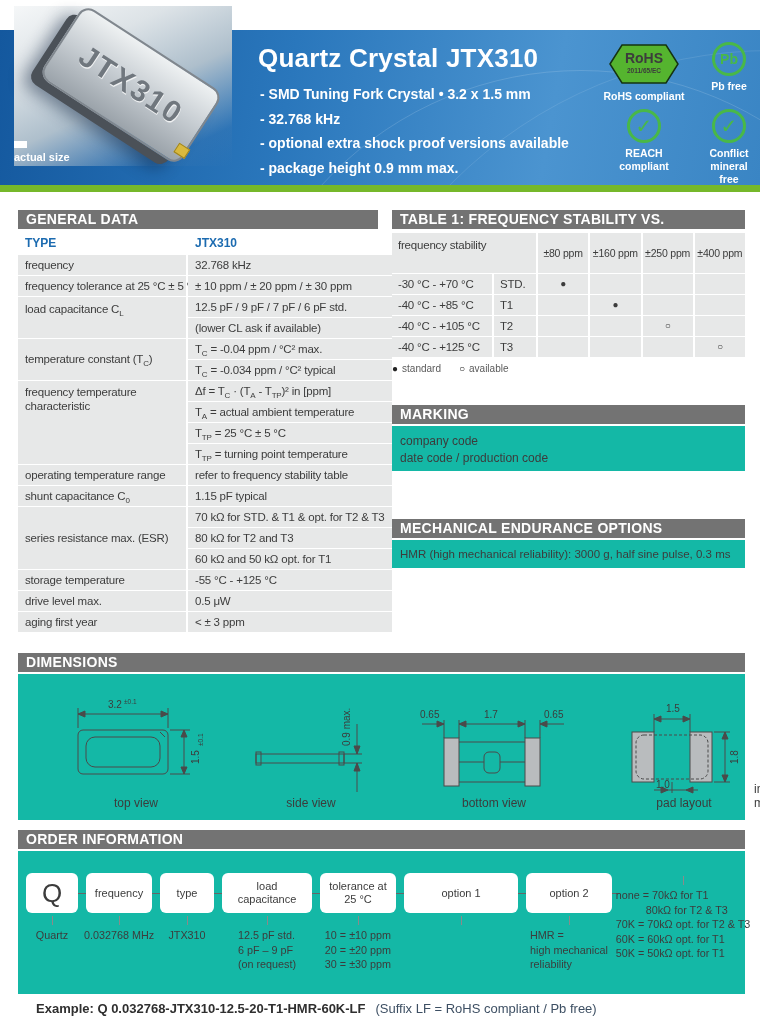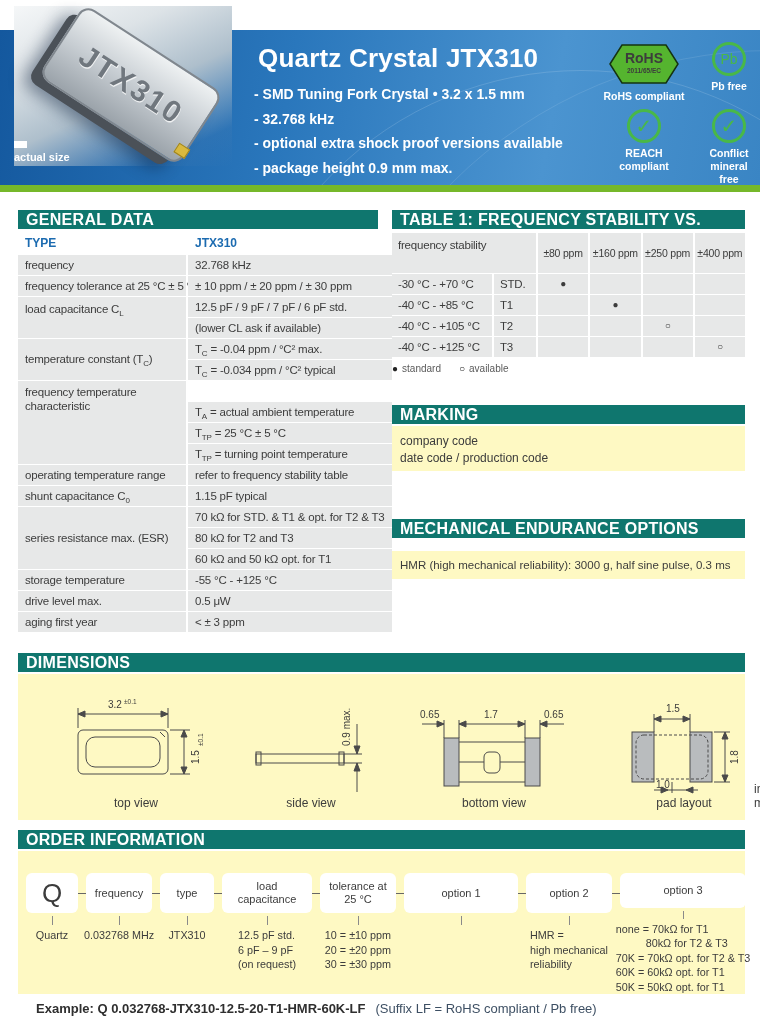--- a/index.html
+++ b/index.html
@@ -23,34 +23,34 @@
         box-shadow:-9px 11px 0 -2px #4b5158,-12px 16px 16px rgba(10,30,60,.45);
         display:flex;align-items:center;justify-content:center;}
   .chip-label{font-size:30px;font-weight:bold;color:#70777e;letter-spacing:2px;
         text-shadow:1px 1px 0 rgba(255,255,255,.75);}
   .chip-pad{position:absolute;right:-4px;bottom:8px;width:11px;height:9px;background:#d9b93e;border:1px solid #9c8322;}
 
   .actual-size-swatch{position:absolute;left:14px;top:111px;width:13px;height:7px;background:#fff;}
   .actual-size-label{position:absolute;left:14px;top:121px;color:#fff;font-size:11px;font-weight:bold;}
 
   .title{position:absolute;left:258px;top:13px;color:#fff;font-size:26px;font-weight:bold;letter-spacing:.2px;}
-  .bullets{position:absolute;left:254px;top:52px;color:#fff;font-size:14px;font-weight:bold;line-height:24.5px;}
+  .bullets{position:absolute;left:260px;top:52px;color:#fff;font-size:14px;font-weight:bold;line-height:24.5px;}
 
   .badges{position:absolute;right:6px;top:12px;display:grid;grid-template-columns:96px 62px;grid-column-gap:6px;grid-row-gap:6px;}
   .badge{display:flex;flex-direction:column;align-items:center;margin-left:12px;}
   .badge-label{color:#fff;font-size:10.5px;font-weight:bold;text-align:center;line-height:13px;margin-top:4px;}
   .ring{width:34px;height:34px;border:3px solid #49b848;border-radius:50%;display:flex;align-items:center;justify-content:center;box-sizing:border-box;}
   .ring .check{color:#49b848;font-size:20px;font-weight:bold;line-height:1;}
-  .ring .pbtxt{color:#49b848;font-size:14px;font-weight:normal;}
+  .ring .pbtxt{color:#49b848;font-size:14px;font-weight:bold;}
 
   
   .content{position:absolute;left:18px;top:210px;width:727px;}
-  .bar{background:#0f766e;color:#fff;font-size:16px;font-weight:bold;letter-spacing:.3px;
+  .bar{background:#737373;color:#fff;font-size:14px;font-weight:bold;letter-spacing:.3px;
        height:19px;line-height:19px;padding-left:8px;box-sizing:border-box;}
-  .graybody{background:#fef9c3;}
+  .graybody{background:#14b8a6;}
 
   .cols{display:flex;gap:14px;align-items:flex-start;}
   .col-left{width:360px;flex:none;}
   .col-right{flex:1;min-width:0;}
 
   
   .gd-type-row{display:grid;grid-template-columns:168px 1fr;gap:0 2px;margin-top:4px;}
   .gd-type-row div{height:21px;line-height:21px;padding:0 7px;color:#1c6bb0;font-weight:bold;font-size:12px;background:#fff;}
   .gd-grid{display:grid;grid-template-columns:168px 1fr;gap:1px 2px;grid-auto-rows:20px;margin-top:1px;font-size:11.5px;letter-spacing:-.2px;}
   .gd-grid .cell{background:#e7e8e8;padding:0 7px;line-height:20px;white-space:nowrap;overflow:visible;}
@@ -61,21 +61,21 @@
   .t1-grid{display:grid;grid-template-columns:100px 42px 1fr 1fr 1fr 1fr;grid-template-rows:40px 20px 20px 20px 20px;
            gap:1px 2px;margin-top:4px;font-size:11.5px;letter-spacing:-.2px;}
   .t1-grid .cell{background:#e7e8e8;line-height:20px;padding:0 6px;white-space:nowrap;}
   .t1-corner{grid-column:1 / span 2;line-height:16px !important;padding-top:4px !important;}
   .t1-ppm{display:flex;align-items:center;justify-content:center;font-size:10.5px;padding:0 1px !important;text-align:center;}
   .t1-mark{text-align:center;padding:0 !important;font-size:10px;}
   .t1-legend{display:flex;gap:18px;margin-top:6px;font-size:10px;color:#5a5a5a;}
   .t1-legend .sym{margin-right:4px;color:#222;}
 
   .marking-body{margin-top:2px;padding:7px 8px;font-size:12px;line-height:17px;height:31px;}
-  .mech-body{margin-top:13px;padding:7px 8px;font-size:11.5px;line-height:14px;height:14px;white-space:nowrap;}
+  .mech-body{margin-top:2px;padding:7px 8px;font-size:11.5px;line-height:14px;height:14px;white-space:nowrap;}
   .mt-marking{margin-top:31px;}
   .mt-mech{margin-top:48px;}
 
   
   .dims-section{margin-top:21px;}
   .dims-body{margin-top:2px;height:146px;display:flex;align-items:flex-end;padding:0 10px;box-sizing:border-box;}
   .view{display:flex;flex-direction:column;align-items:center;}
   .view-label{font-size:12px;color:#3c3c3c;margin:2px 0 10px;}
   .inmm{margin-left:auto;font-size:12px;margin-bottom:10px;padding-right:6px;}
   svg text{font-family:"Liberation Sans","DejaVu Sans",sans-serif;fill:#3c3c3c;}
@@ -175,20 +175,21 @@
 
           <div class="cell" style="grid-row:3 / span 2;grid-column:1;line-height:24px"><span>load capacitance C</span><sub>L</sub></div>
           <div class="cell" style="grid-row:3;grid-column:2"><span>12.5 pF / 9 pF / 7 pF / 6 pF std.</span></div>
           <div class="cell" style="grid-row:4;grid-column:2"><span>(lower CL ask if available)</span></div>
 
           <div class="cell" style="grid-row:5 / span 2;grid-column:1;line-height:41px"><span>temperature constant (T</span><sub>C</sub><span>)</span></div>
           <div class="cell" style="grid-row:5;grid-column:2"><span>T</span><sub>C</sub><span> = -0.04 ppm / °C² max.</span></div>
           <div class="cell" style="grid-row:6;grid-column:2"><span>T</span><sub>C</sub><span> = -0.034 ppm / °C² typical</span></div>
 
           <div class="cell lbl2" style="grid-row:7 / span 4;grid-column:1"><span>frequency temperature characteristic</span></div>
+          <div class="cell" style="grid-row:7;grid-column:2"><span>Δf = T</span><sub>C</sub><span> · (T</span><sub>A</sub><span> - T</span><sub>TP</sub><span>)² in [ppm]</span></div>
           <div class="cell" style="grid-row:8;grid-column:2"><span>T</span><sub>A</sub><span> = actual ambient temperature</span></div>
           <div class="cell" style="grid-row:9;grid-column:2"><span>T</span><sub>TP</sub><span> = 25 °C ± 5 °C</span></div>
           <div class="cell" style="grid-row:10;grid-column:2"><span>T</span><sub>TP</sub><span> = turning point temperature</span></div>
 
           <div class="cell" style="grid-row:11;grid-column:1"><span>operating temperature range</span></div>
           <div class="cell" style="grid-row:11;grid-column:2"><span>refer to frequency stability table</span></div>
 
           <div class="cell" style="grid-row:12;grid-column:1"><span>shunt capacitance C</span><sub>0</sub></div>
           <div class="cell" style="grid-row:12;grid-column:2"><span>1.15 pF typical</span></div>
 
@@ -418,21 +419,20 @@
         <div class="dash"></div>
 
         <div class="unit" style="width:86px">
           <div class="obox">option 2</div>
           <div class="tick"></div>
           <div class="ovals left">HMR =<br>high mechanical<br>reliability</div>
         </div>
         <div class="dash"></div>
 
         <div class="unit" style="width:126px">
-          <div class="obox">option 3</div>
           <div class="tick"></div>
           <div class="ovals left">none = 70kΩ for T1<br>&nbsp;&nbsp;&nbsp;&nbsp;&nbsp;&nbsp;&nbsp;&nbsp;&nbsp;&nbsp;80kΩ for T2 &amp; T3<br>70K  = 70kΩ opt. for T2 &amp; T3<br>60K  = 60kΩ opt. for T1<br>50K  = 50kΩ opt. for T1</div>
         </div>
       </div>
 
       <div class="example-line">
         <span class="example-bold">Example: Q 0.032768-JTX310-12.5-20-T1-HMR-60K-LF</span><span class="example-note">(Suffix LF = RoHS compliant / Pb free)</span>
       </div>
     </div>
 

